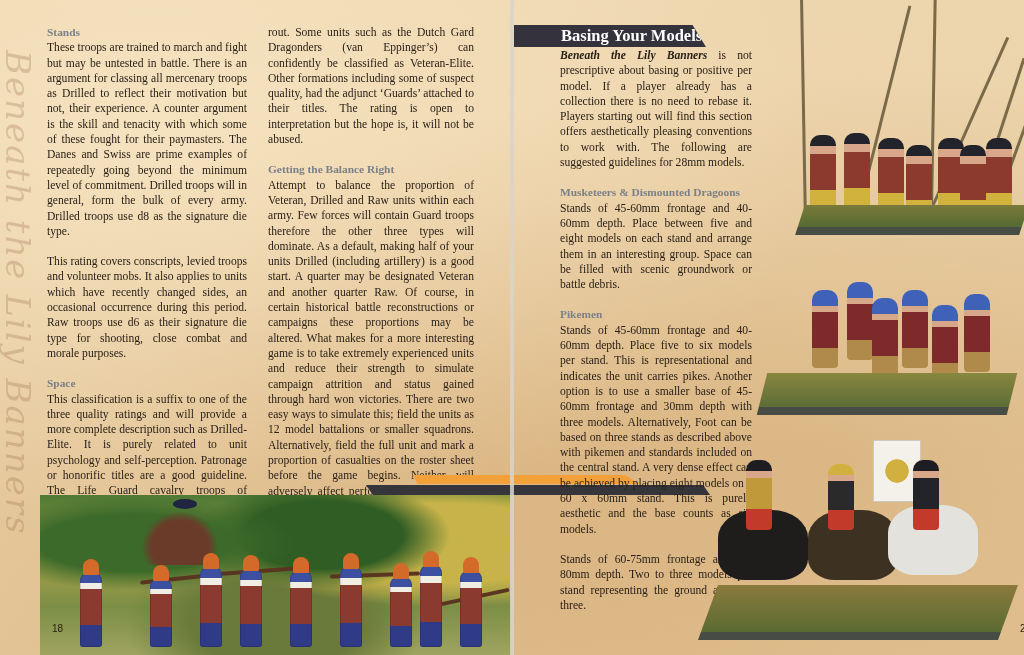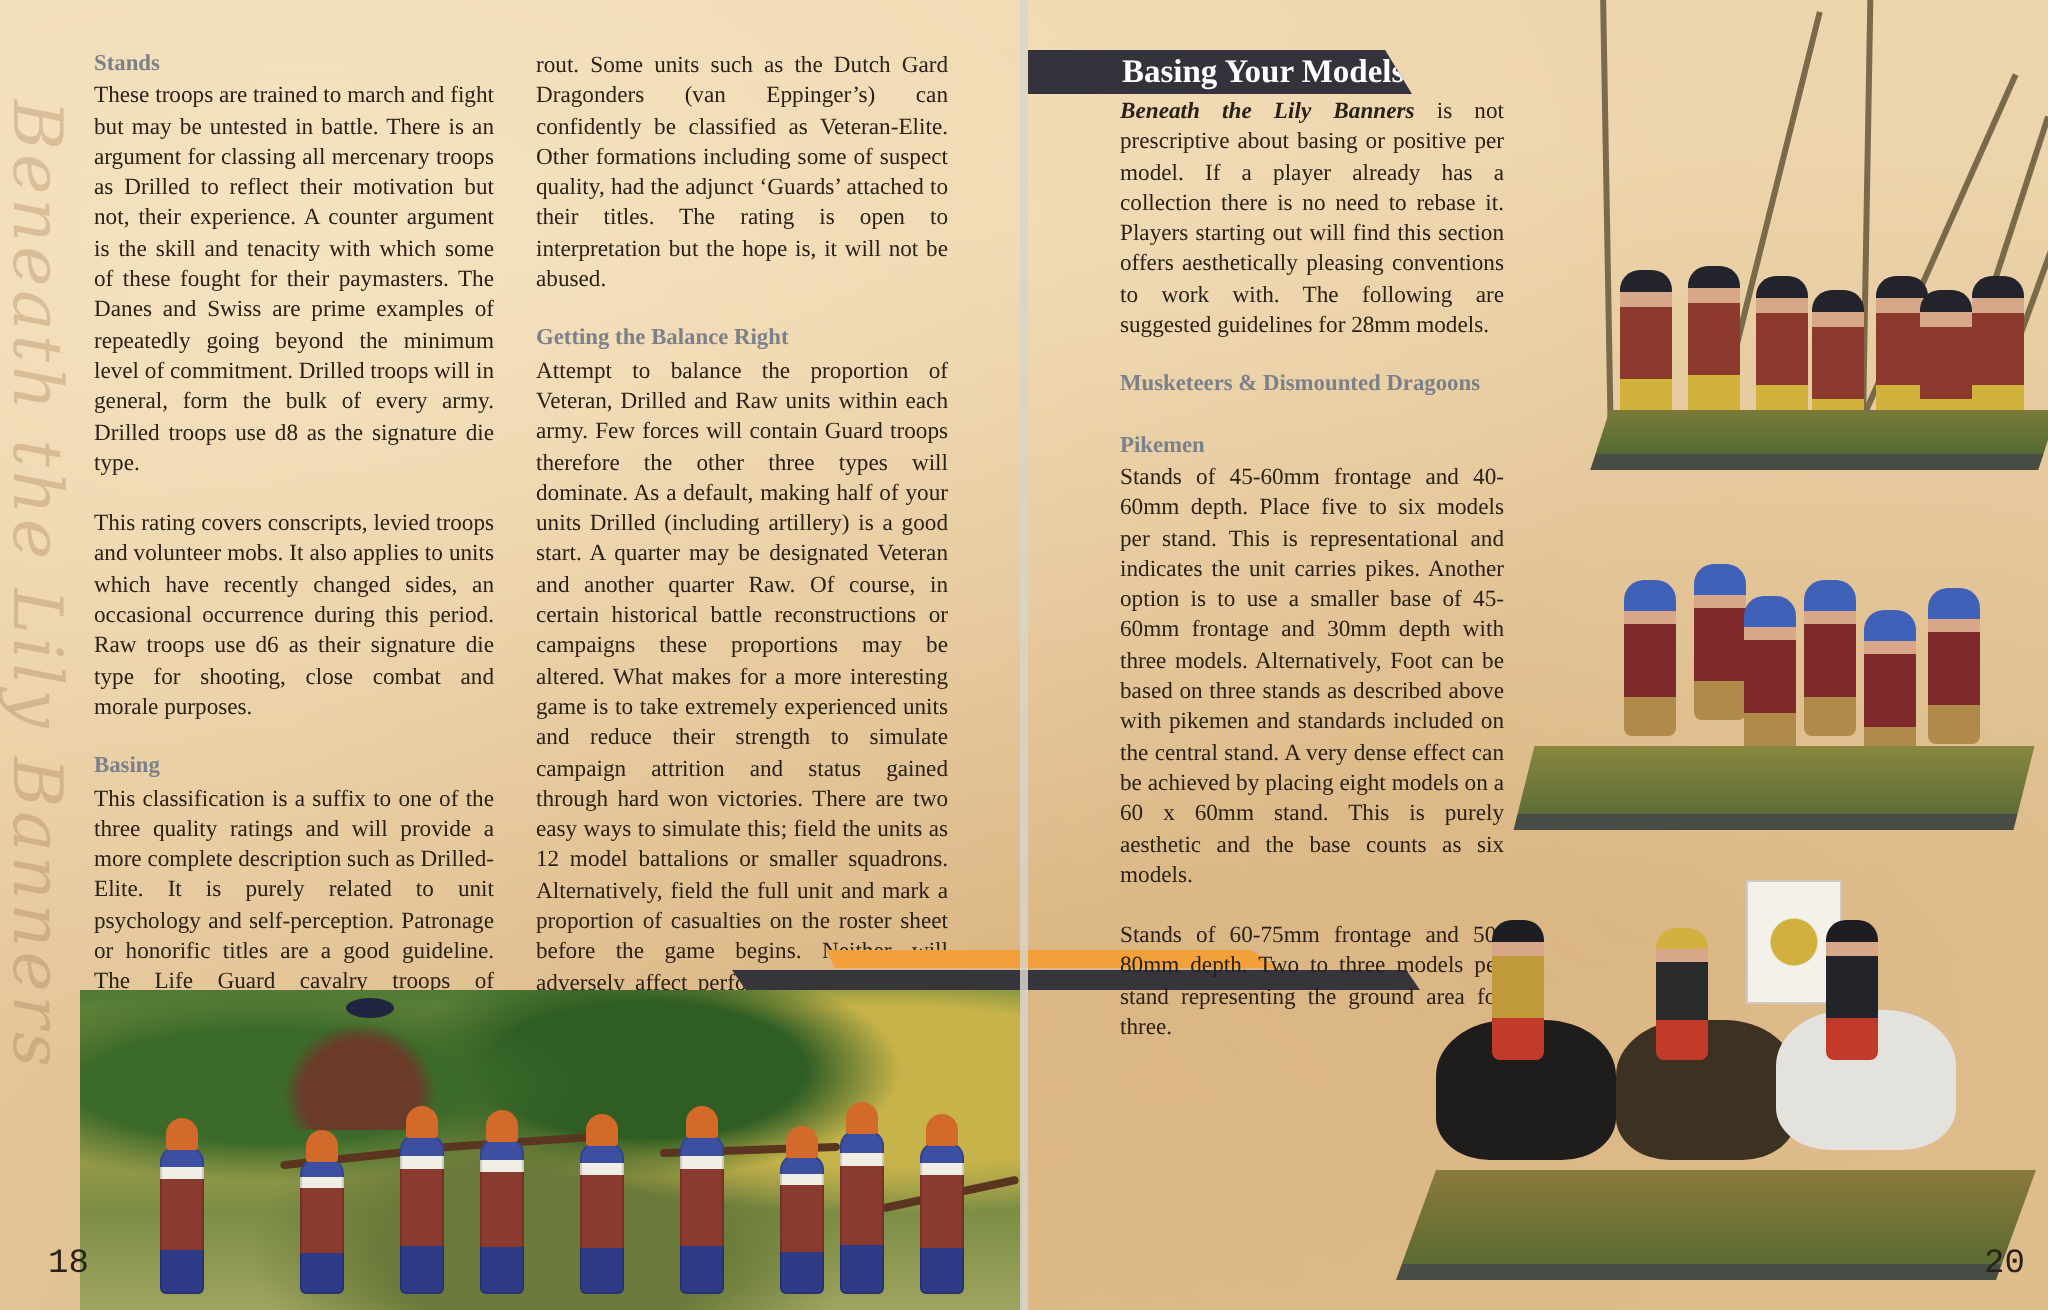--- a/index.html
+++ b/index.html
@@ -100,43 +100,43 @@
   .fig-gren { background: linear-gradient(180deg,#3f62b8 0 20%, #d8a78a 20% 28%, #7e2a2a 28% 75%, #b08a4a 75% 100%); }
   .horse {
     position: absolute; width: 90px; height: 70px; border-radius: 40% 40% 30% 30%;
   }
   .flag {
     position: absolute; left: 175px; top: 0; width: 48px; height: 62px;
     background: radial-gradient(circle at 50% 50%, #d2b040 0 30%, #f3f1ea 32%);
     border: 1px solid #cfcac0;
   }
   .page-num {
-    position: absolute; font-family: Liberation Mono, monospace;
-    font-size: 17px; color: #2a2118;
+    position: absolute; font-family: Liberation Sans, sans-serif;
+    font-size: 10px; color: #2a2118; margin-left: 28px;
   }
 </style>
 </head>
 <body>
 
 <div class="spread">
 
   <div class="page page-left">
     <div class="vertical-title">Beneath the Lily Banners</div>
   </div>
 
   <div class="col col-1">
     <div class="para">
       <div class="heading">Stands</div>
       <div>These troops are trained to march and fight but may be untested in battle. There is an argument for classing all mercenary troops as Drilled to reflect their motivation but not, their experience. A counter argument is the skill and tenacity with which some of these fought for their paymasters. The Danes and Swiss are prime examples of repeatedly going beyond the minimum level of commitment. Drilled troops will in general, form the bulk of every army. Drilled troops use d8 as the signature die type.</div>
     </div>
     <div class="para">
       <div>This rating covers conscripts, levied troops and volunteer mobs. It also applies to units which have recently changed sides, an occasional occurrence during this period. Raw troops use d6 as their signature die type for shooting, close combat and morale purposes.</div>
     </div>
     <div class="para">
-      <div class="heading">Basing</div>
+      <div class="heading">Space</div>
       <div>This classification is a suffix to one of the three quality ratings and will provide a more complete description such as Drilled-Elite. It is purely related to unit psychology and self-perception. Patronage or honorific titles are a good guideline. The Life Guard cavalry troops of sovereigns great and minor, are examples. The title Guards or other notable distinctions may lead you to bestow the double-barrelled rating.  It is highly subjective and the sole benefit is a positive morale modifier which may prove to be the key in either starting a charge or stopping a</div>
     </div>
   </div>
 
   <div class="col col-2">
     <div class="para">rout. Some units such as the Dutch Gard Dragonders (van Eppinger’s) can confidently be classified as Veteran-Elite. Other formations including some of suspect quality, had the adjunct ‘Guards’ attached to their titles. The rating is open to interpretation but the hope is, it will not be abused.</div>
     <div class="para">
       <div class="heading">Getting the Balance Right</div>
       <div>Attempt to balance the proportion of Veteran, Drilled and Raw units within each army. Few forces will contain Guard troops therefore the other three types will dominate. As a default, making half of your units Drilled (including artillery) is a good start. A quarter may be designated Veteran and another quarter Raw. Of course, in certain historical battle reconstructions or campaigns these proportions may be altered. What makes for a more interesting game is to take extremely experienced units and reduce their strength to simulate campaign attrition and status gained through hard won victories. There are two easy ways to simulate this; field the units as 12 model battalions or smaller squadrons. Alternatively, field the full unit and mark a proportion of casualties on the roster sheet before the game begins. Neither will adversely affect performance in the game, but show the base strength as below the normal 18 models for Foot or 6 models for Horse and dragoon squadrons. To add some spice, the attrition level could be generated randomly by using a d3 or d6 and subtracting the score from the total of 18 to get a field strength.</div>
     </div>
@@ -169,20 +169,21 @@
   <div class="section-title">
     <span>Basing Your Models</span>
   </div>
 
   <div class="col col-3">
     <div class="para">
       <span class="lead-italic">Beneath the Lily Banners</span><span> is not prescriptive about basing or positive per model. If a player already has a collection there is no need to rebase it. Players starting out will find this section offers aesthetically pleasing conventions to work with. The following are suggested guidelines for 28mm models.</span>
     </div>
     <div class="para">
       <div class="heading">Musketeers &amp; Dismounted Dragoons</div>
+      <div>Stands of 45-60mm frontage and 40-60mm depth. Place between five and eight models on each stand and arrange them in an interesting group. Space can be filled with scenic groundwork or battle debris.</div>
     </div>
     <div class="para">
       <div class="heading">Pikemen</div>
       <div>Stands of 45-60mm frontage and 40-60mm depth. Place five to six models per stand. This is representational and indicates the unit carries pikes. Another option is to use a smaller base of 45-60mm frontage and 30mm depth with three models. Alternatively, Foot can be based on three stands as described above with pikemen and standards included on the central stand.  A very dense effect can be achieved by placing eight models on a 60 x 60mm stand. This is purely aesthetic and the base counts as six models.</div>
     </div>
     <div class="para">
       <div>Stands of 60-75mm frontage and 50-80mm depth. Two to three models per stand representing the ground area for three.</div>
     </div>
   </div>
 

